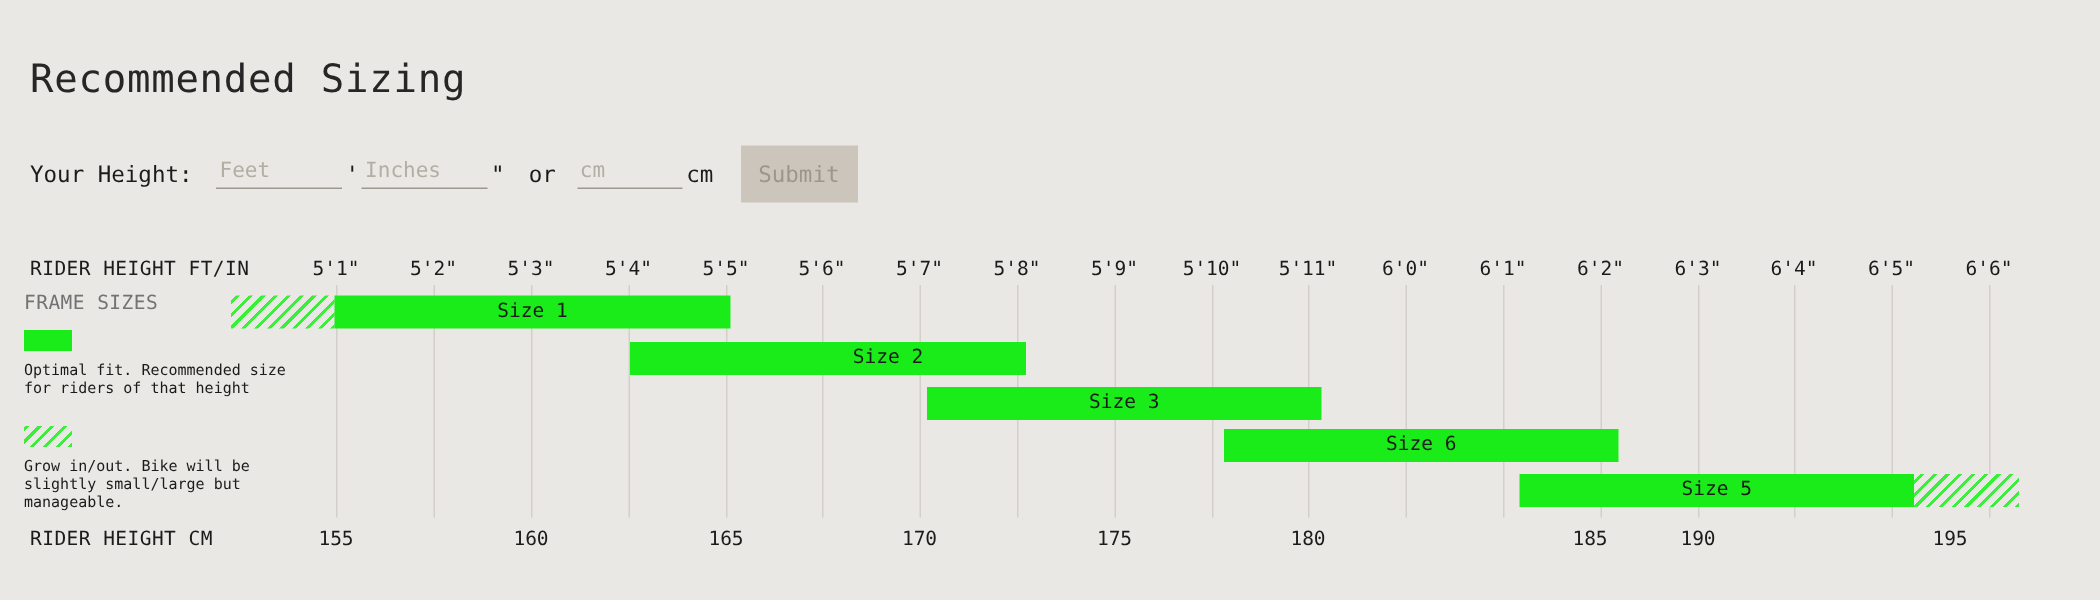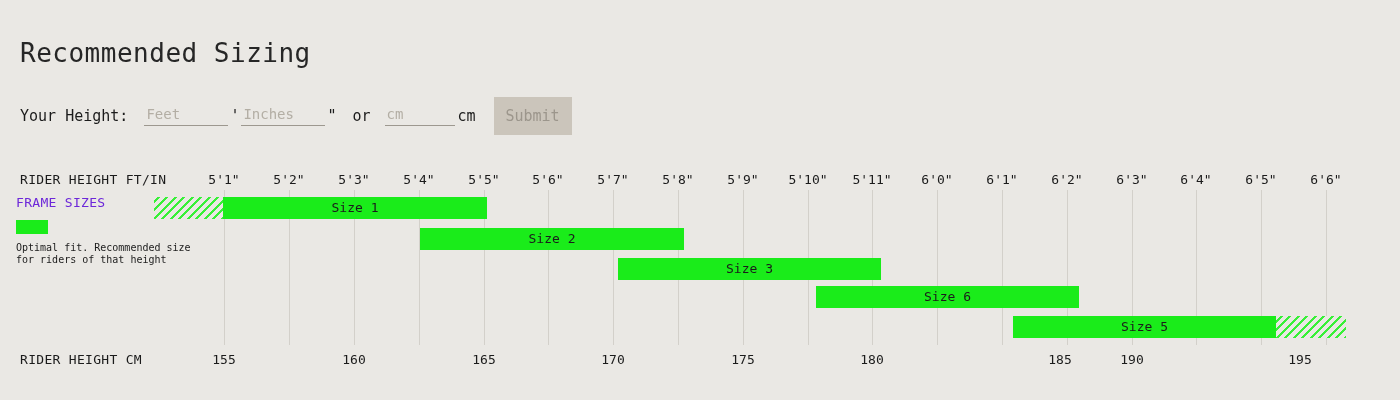--- a/index.html
+++ b/index.html
@@ -154,21 +154,21 @@
   
   .legend {
     position: absolute;
     left: 16px;
     top: 195px;
     width: 200px;
   }
   .legend-title {
     font-size: 13px;
     letter-spacing: 0.3px;
-    color: #6d28d9;
+    color: #737373;
     margin-bottom: 10px;
   }
   .legend-swatch {
     width: 32px;
     height: 14px;
     background: #1aec1a;
   }
   .legend-swatch.hatch {
     background-color: #eae8e4;
     background-image: repeating-linear-gradient(
@@ -259,33 +259,39 @@
         <div class="tick-label tick-bottom" style="left: 872px;">180</div>
         <div class="tick-label tick-bottom" style="left: 1060px;">185</div>
         <div class="tick-label tick-bottom" style="left: 1132px;">190</div>
         <div class="tick-label tick-bottom" style="left: 1300px;">195</div>
       </div>
     <div id="bars">
         <div class="bar-hatch" style="left: 154px; width: 69px; top: 197px;"></div>
         <div class="bar-solid" style="left: 223px; width: 264px; top: 197px;"></div>
         <div class="bar-text" style="left: 223px; width: 264px; top: 197px;">Size 1</div>
         <div class="bar-solid" style="left: 420px; width: 264px; top: 228px;"></div>
-        <div class="bar-text" style="left: 420px; width: 264px; top: 228px;">Size 2</div>
+        <div class="bar-text" style="left: 420px; width: 264px; top: 228px; padding-left: 40px;">Size 2</div>
         <div class="bar-solid" style="left: 618px; width: 263px; top: 258px;"></div>
         <div class="bar-text" style="left: 618px; width: 263px; top: 258px;">Size 3</div>
         <div class="bar-solid" style="left: 816px; width: 263px; top: 286px;"></div>
         <div class="bar-text" style="left: 816px; width: 263px; top: 286px;">Size 6</div>
         <div class="bar-solid" style="left: 1013px; width: 263px; top: 316px;"></div>
         <div class="bar-hatch" style="left: 1276px; width: 70px; top: 316px;"></div>
         <div class="bar-text" style="left: 1013px; width: 263px; top: 316px;">Size 5</div>
       </div>
   </div>
 
   <div class="legend">
     <div class="legend-title">FRAME SIZES</div>
     <div>
       <div class="legend-swatch"></div>
       <div class="legend-text">Optimal fit. Recommended size
 for riders of that height</div>
     </div>
+    <div>
+      <div class="legend-swatch hatch"></div>
+      <div class="legend-text">Grow in/out. Bike will be
+slightly small/large but
+manageable.</div>
+    </div>
   </div>
 
 </div>
 
 </body></html>

